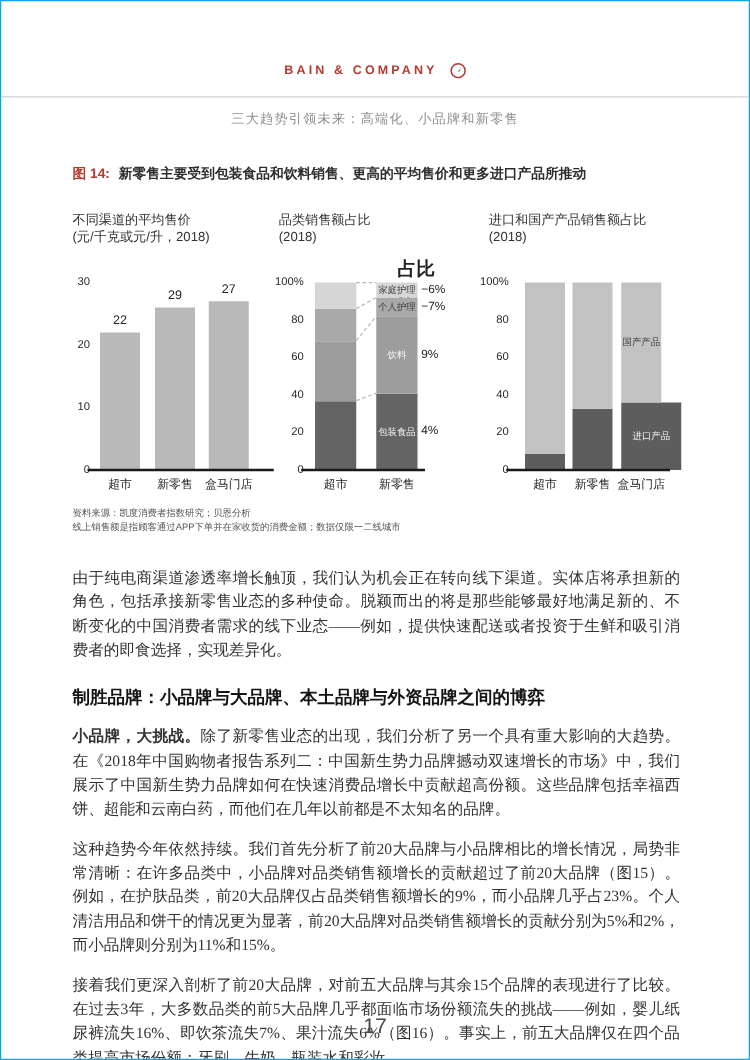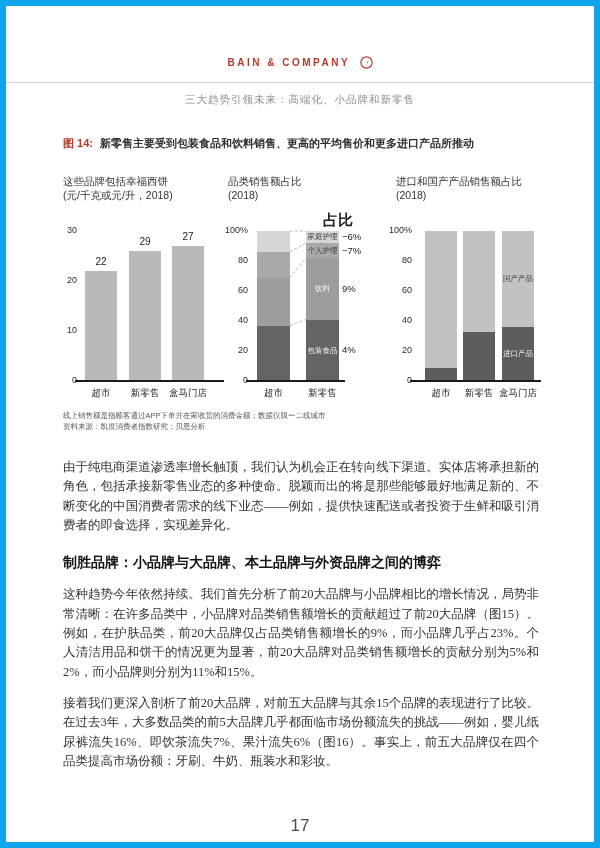--- a/index.html
+++ b/index.html
@@ -1,18 +1,18 @@
 <!DOCTYPE html>
 <html><head>
 <meta charset="utf-8">
 <style>
   html,body{margin:0;padding:0;background:#f2f2f2;}
   .page{
     position:relative;width:600px;height:848px;margin:0 auto;background:#fff;
-    border:6px solid #0ea5e9;box-sizing:border-box;overflow:hidden;
+    border:1px solid #0ea5e9;box-sizing:border-box;overflow:hidden;
     font-family:"Liberation Sans",sans-serif;color:#333;
   }
   
   .brand{position:absolute;top:47px;left:0;right:0;text-align:center;}
   .brand-text{font-size:10px;font-weight:bold;letter-spacing:2.5px;color:#b23b30;vertical-align:middle;}
   .brand-mark{vertical-align:middle;margin-left:5px;}
   .rule{position:absolute;top:76px;left:0;right:0;border:none;border-top:1px solid #cfcfcf;margin:0;}
   .page-header{position:absolute;top:87px;left:0;right:0;text-align:center;font-size:10.5px;color:#8e8e8e;letter-spacing:1px;}
   
   .fig-caption{position:absolute;top:130px;left:57px;right:50px;font-size:11px;font-weight:bold;color:#2e2e2e;}
@@ -61,21 +61,21 @@
   </div>
   <hr class="rule">
   <div class="page-header">三大趋势引领未来：高端化、小品牌和新零售</div>
 
   <div class="fig-caption">
     <span class="fig-label">图 14:</span><span>新零售主要受到包装食品和饮料销售、更高的平均售价和更多进口产品所推动</span>
   </div>
 
   <div class="figure">
     <div class="chart" id="chart1">
-      <div class="c-title">这些品牌包括幸福西饼</div>
+      <div class="c-title">不同渠道的平均售价</div>
       <div class="c-sub">(元/千克或元/升，2018)</div>
       <div class="plot">
           <div class="ytick" style="top: -5px;">30</div>
           <div class="ytick" style="top: 45px;">20</div>
           <div class="ytick" style="top: 95px;">10</div>
           <div class="ytick" style="top: 145px;">0</div>
           <div class="bar" style="left: 2px; width: 32px; height: 110px; background: rgb(185, 185, 185);"></div>
           <div class="vlab" style="left: -6px; width: 48px; bottom: 114px;">22</div>
           <div class="xlab" style="left: -12px; width: 60px;">超市</div>
           <div class="bar" style="left: 46px; width: 32px; height: 130px; background: rgb(185, 185, 185);"></div>
@@ -136,37 +136,38 @@
           <div class="ytick" style="top: 55px;">60</div>
           <div class="ytick" style="top: 85px;">40</div>
           <div class="ytick" style="top: 115px;">20</div>
           <div class="ytick" style="top: 145px;">0</div>
           <div class="seg" style="left: 7px; width: 32px; bottom: 0px; height: 13.5px; background: rgb(93, 93, 93);"></div>
           <div class="seg" style="left: 7px; width: 32px; bottom: 13.5px; height: 136.5px; background: rgb(194, 194, 194);"></div>
           <div class="xlab" style="left: -7px; width: 60px;">超市</div>
           <div class="seg" style="left: 45px; width: 32px; bottom: 0px; height: 49.5px; background: rgb(93, 93, 93);"></div>
           <div class="seg" style="left: 45px; width: 32px; bottom: 49.5px; height: 100.5px; background: rgb(194, 194, 194);"></div>
           <div class="xlab" style="left: 31px; width: 60px;">新零售</div>
-          <div class="seg" style="left: 84px; width: 32px; bottom: 0px; height: 54px; background: rgb(93, 93, 93);">
+          <div class="seg" style="left: 84px; width: 48px; bottom: 0px; height: 54px; background: rgb(93, 93, 93);">
             <div class="seglab" style="color: rgb(242, 242, 242);">进口产品</div>
           </div>
           <div class="seg" style="left: 84px; width: 32px; bottom: 54px; height: 96px; background: rgb(194, 194, 194);">
             <div class="seglab" style="color: rgb(63, 63, 63);">国产产品</div>
           </div>
           <div class="xlab" style="left: 70px; width: 60px;">盒马门店</div>
         </div>
     </div>
   </div>
 
   <div class="note">
+    <div>资料来源：凯度消费者指数研究；贝恩分析</div>
     <div>线上销售额是指顾客通过APP下单并在家收货的消费金额；数据仅限一二线城市</div>
-    <div>资料来源：凯度消费者指数研究；贝恩分析</div>
   </div>
 
   <div class="content">
     <p>由于纯电商渠道渗透率增长触顶，我们认为机会正在转向线下渠道。实体店将承担新的角色，包括承接新零售业态的多种使命。脱颖而出的将是那些能够最好地满足新的、不断变化的中国消费者需求的线下业态——例如，提供快速配送或者投资于生鲜和吸引消费者的即食选择，实现差异化。</p>
     <h2>制胜品牌：小品牌与大品牌、本土品牌与外资品牌之间的博弈</h2>
+    <p><span class="lead">小品牌，大挑战。</span><span>除了新零售业态的出现，我们分析了另一个具有重大影响的大趋势。在《2018年中国购物者报告系列二：中国新生势力品牌撼动双速增长的市场》中，我们展示了中国新生势力品牌如何在快速消费品增长中贡献超高份额。这些品牌包括幸福西饼、超能和云南白药，而他们在几年以前都是不太知名的品牌。</span></p>
     <p>这种趋势今年依然持续。我们首先分析了前20大品牌与小品牌相比的增长情况，局势非常清晰：在许多品类中，小品牌对品类销售额增长的贡献超过了前20大品牌（图15）。例如，在护肤品类，前20大品牌仅占品类销售额增长的9%，而小品牌几乎占23%。个人清洁用品和饼干的情况更为显著，前20大品牌对品类销售额增长的贡献分别为5%和2%，而小品牌则分别为11%和15%。</p>
     <p>接着我们更深入剖析了前20大品牌，对前五大品牌与其余15个品牌的表现进行了比较。在过去3年，大多数品类的前5大品牌几乎都面临市场份额流失的挑战——例如，婴儿纸尿裤流失16%、即饮茶流失7%、果汁流失6%（图16）。事实上，前五大品牌仅在四个品类提高市场份额：牙刷、牛奶、瓶装水和彩妆。</p>
   </div>
 
   <div class="page-number">17</div>
 </div>
 
 </body></html>

